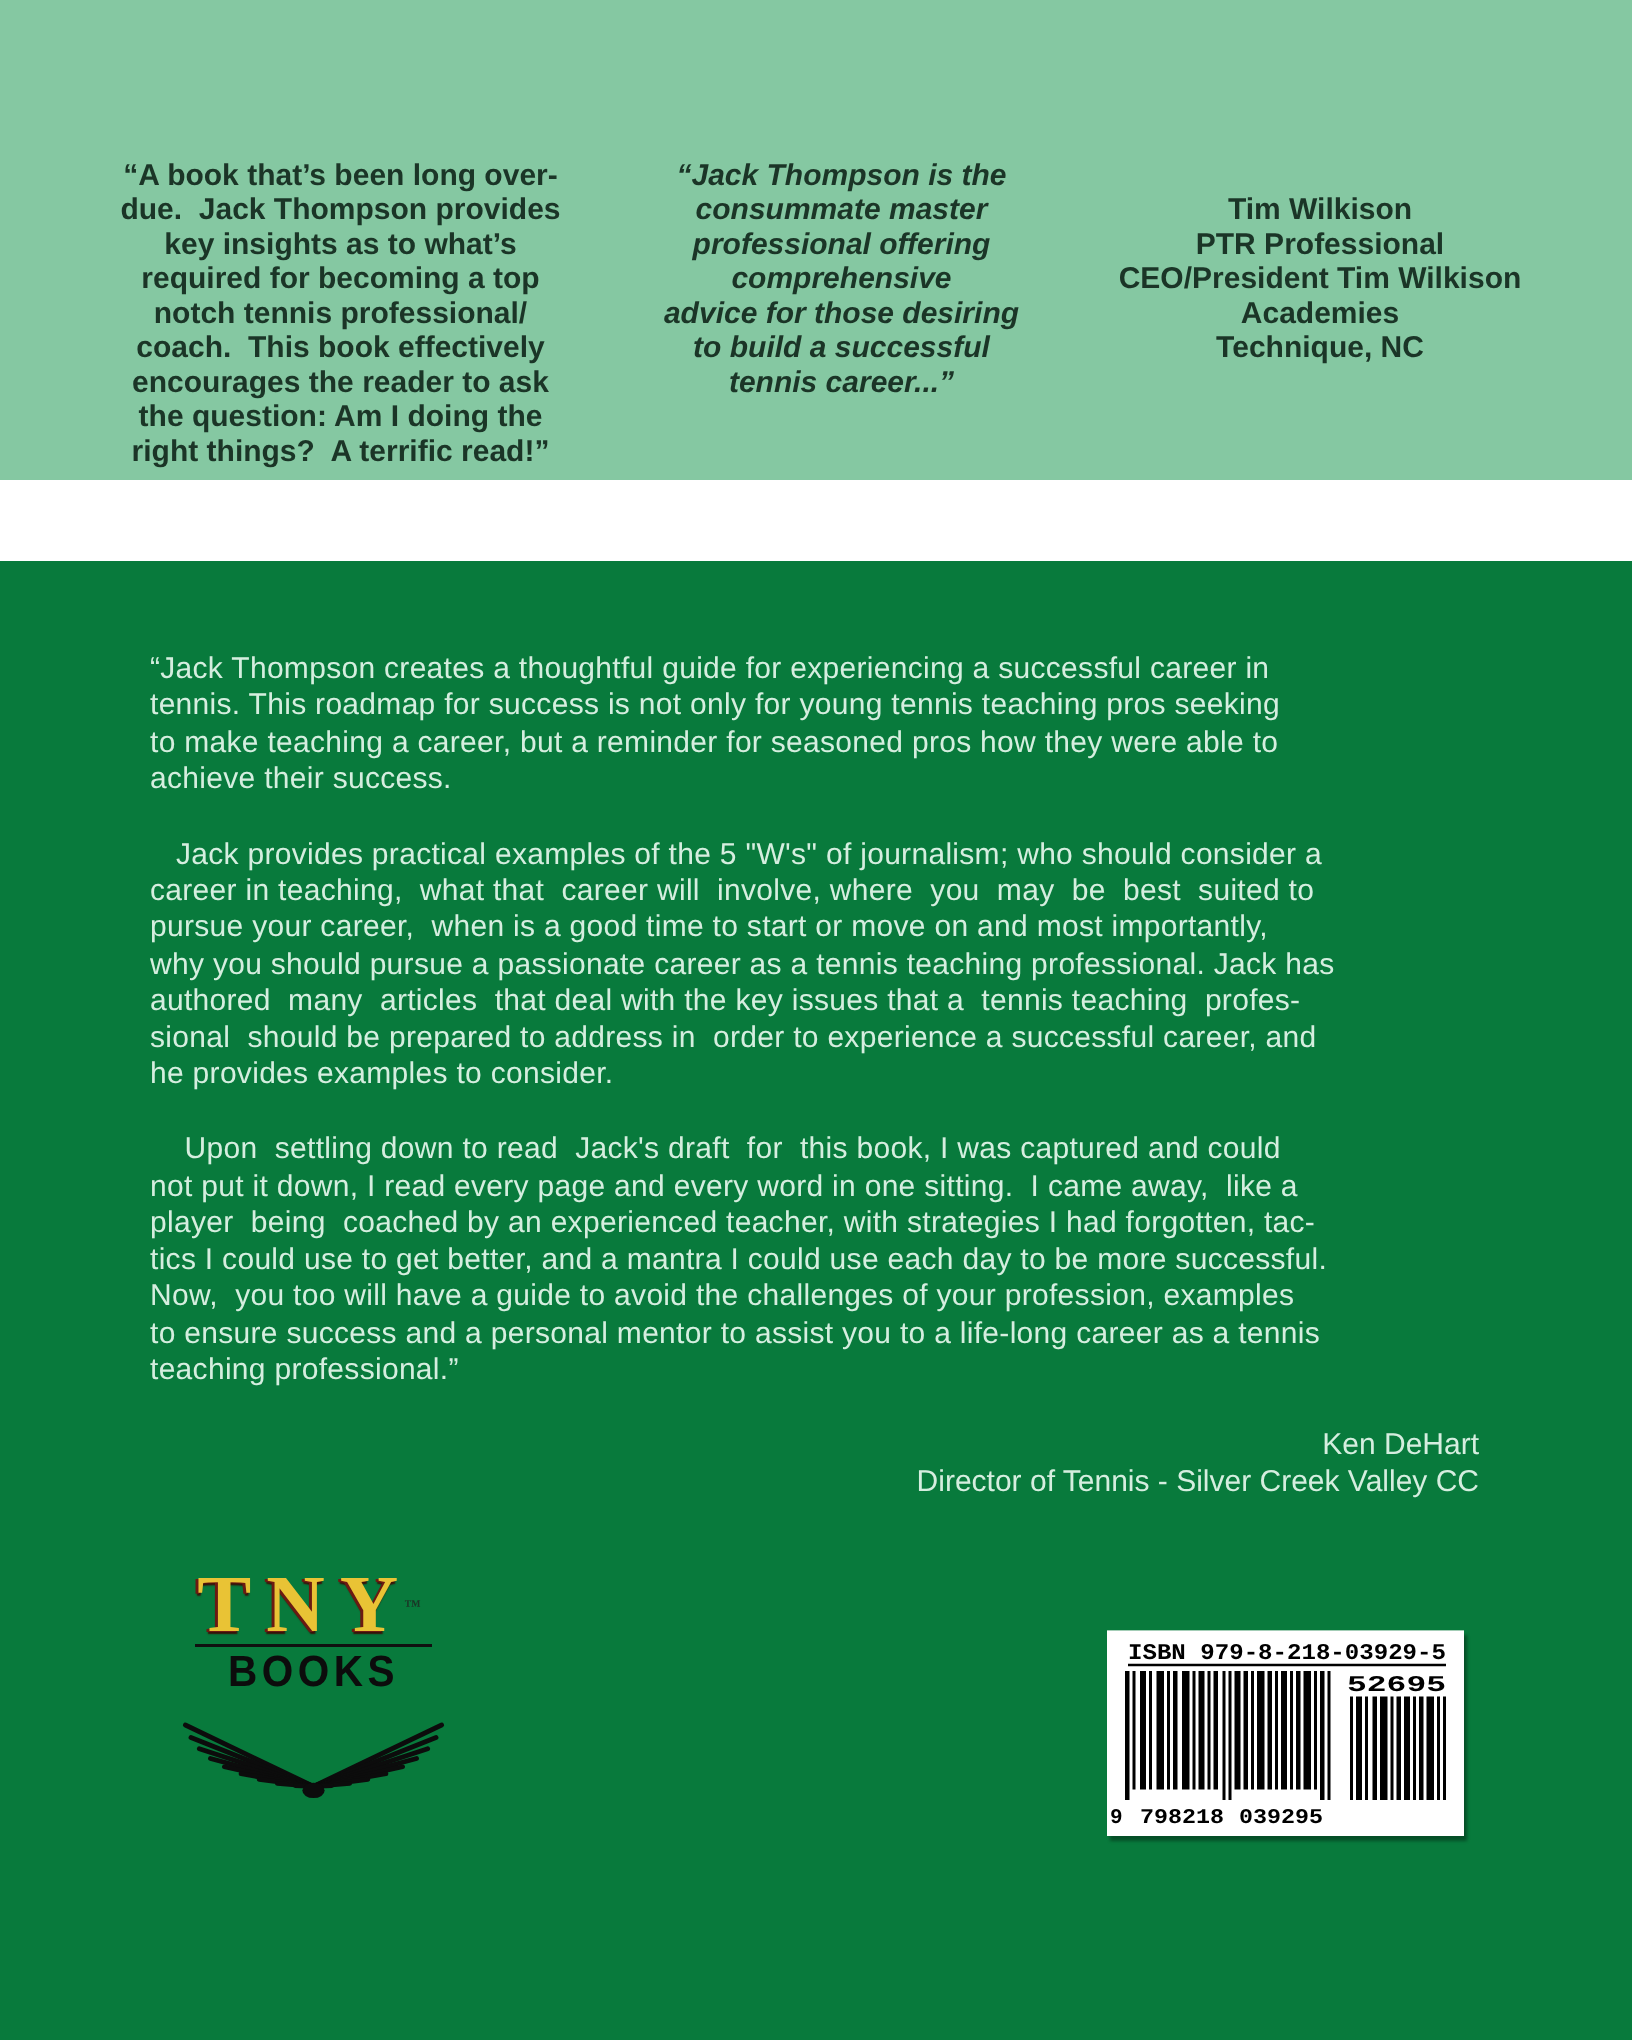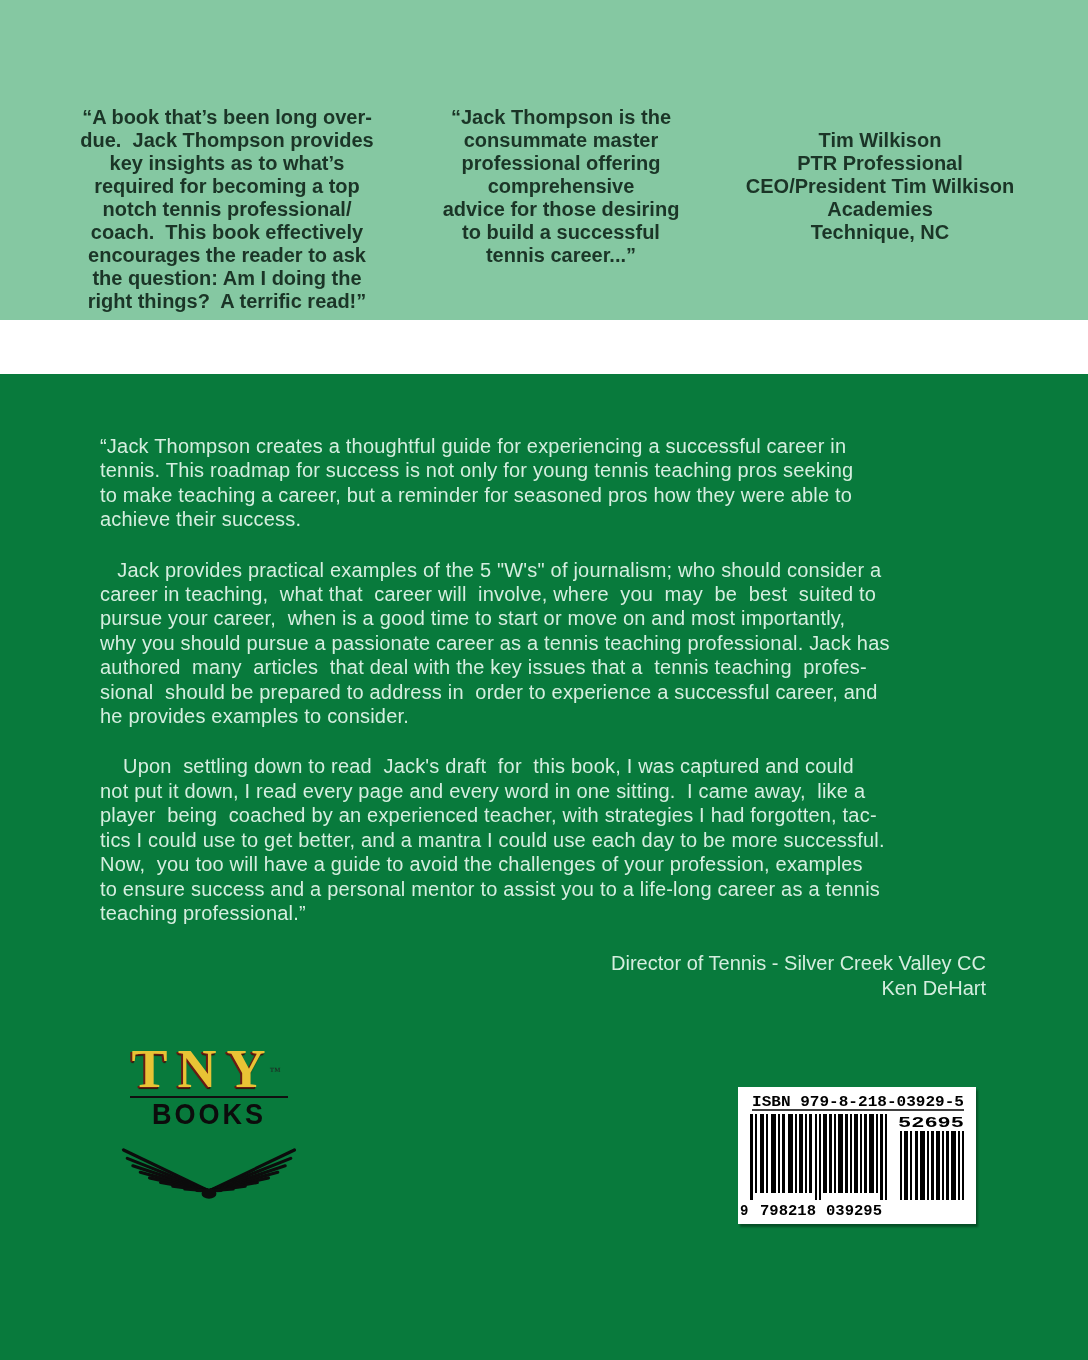--- a/index.html
+++ b/index.html
@@ -18,21 +18,21 @@
     padding:60px 58px 0 62px;
   }
   .t-col{
     text-align:center;
     color:#1b3527;
     font-weight:bold;
     font-size:20px;line-height:23px;
     white-space:pre-wrap;
   }
   .t-col-1{width:330px;}
-  .t-col-2{width:306px;}
+  .t-col-2{width:306px;font-style:italic;}
   .t-col-3{width:300px;}
   .t-attr{margin-top:23px;}
 
   
   .divider{height:54px;background:#ffffff;}
 
   
   .bottom-band{
     background:#087a3c;
     flex:1;box-sizing:border-box;
@@ -152,22 +152,22 @@
 he provides examples to consider.</p>
       <p>    Upon  settling down to read  Jack's draft  for  this book, I was captured and could
 not put it down, I read every page and every word in one sitting.  I came away,  like a
 player  being  coached by an experienced teacher, with strategies I had forgotten, tac-
 tics I could use to get better, and a mantra I could use each day to be more successful.
 Now,  you too will have a guide to avoid the challenges of your profession, examples
 to ensure success and a personal mentor to assist you to a life-long career as a tennis
 teaching professional.”</p>
     </div>
     <div class="signature">
+      <div>Ken DeHart</div>
       <div>Director of Tennis - Silver Creek Valley CC</div>
-      <div>Ken DeHart</div>
     </div>
 
     <div class="footer">
 
       <div class="logo">
         <div class="logo-tny"><span>TNY</span><span class="logo-tm">™</span></div>
         <div class="logo-rule"></div>
         <div class="logo-books">BOOKS</div>
         <svg class="logo-book-svg" width="186" height="78" viewBox="0 0 200 84">
           <g stroke="#0c0c0c" stroke-width="3.4" stroke-linecap="round">

